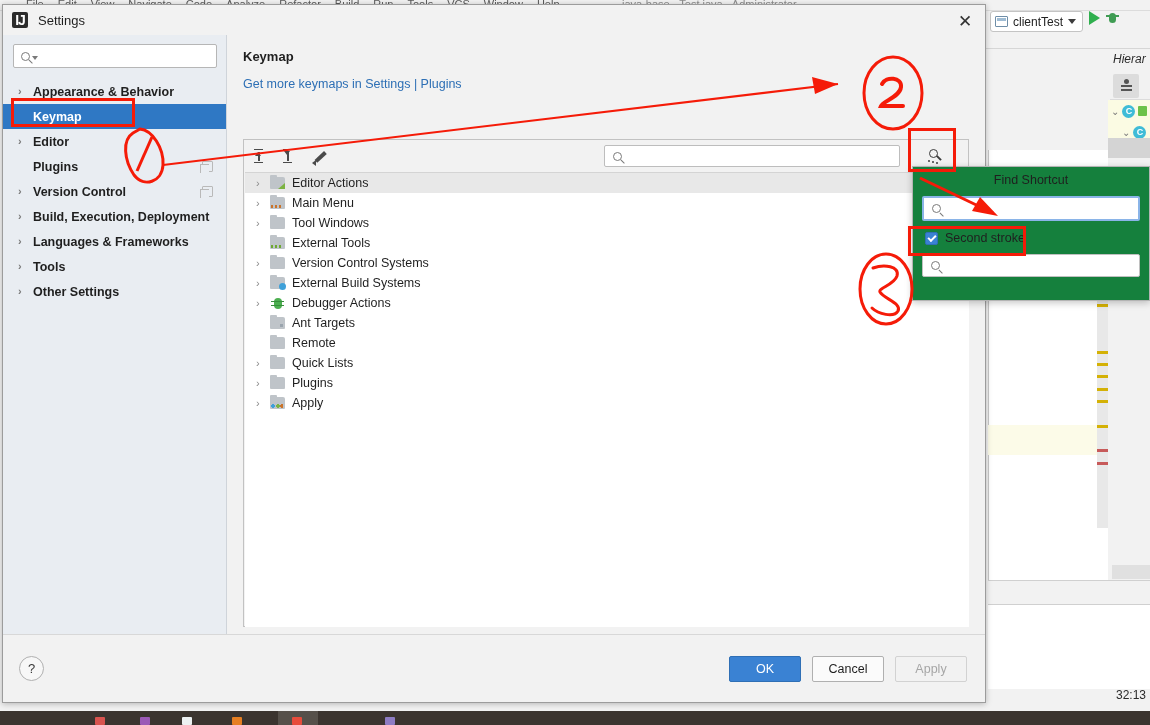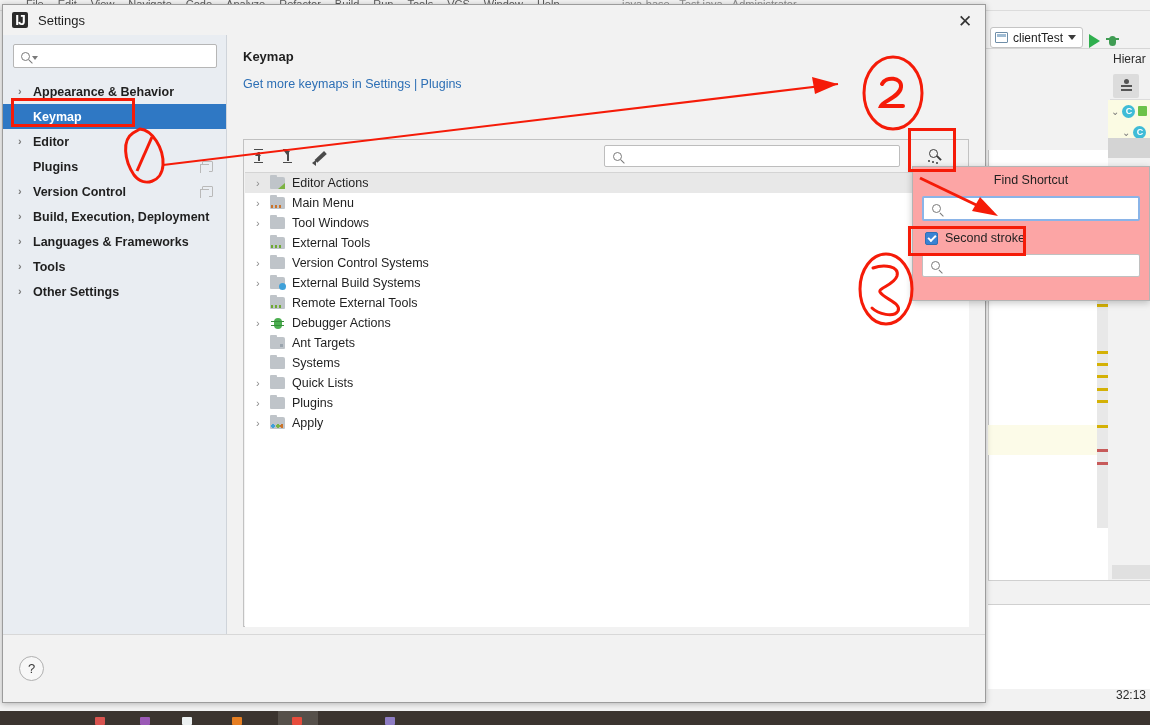--- a/index.html
+++ b/index.html
@@ -23,21 +23,21 @@
     font-size:11px; color:#5a5a5a; overflow:hidden; white-space:nowrap;
   }
   .ide-menubar span { line-height:8px; }
   .ide-title-text {
     position:absolute; left:622px; top:0px; font-size:11px; color:#8c8c8c;
     line-height:8px; white-space:nowrap; overflow:hidden;
   }
   .ide-toolbar-right {
     position:absolute; left:984px; top:11px; width:166px; height:38px;
     background:#f2f2f2; border-bottom:1px solid #d6d6d6;
-    display:flex; align-items:flex-end; gap:6px; padding-left:6px;
+    display:flex; align-items:flex-start; gap:6px; padding-left:6px;
   }
   .run-config {
     display:flex; align-items:center; gap:5px;
     background:#ffffff; border:1px solid #c4c4c4; border-radius:3px;
     height:21px; padding:0 6px 0 4px; font-size:12px; color:#222;
   }
   .rc-icon {
     width:13px; height:11px; border:1.5px solid #6f8ea8; border-radius:1px;
     background:#ffffff; position:relative;
   }
@@ -49,20 +49,21 @@
   .play-tri {
     width:0;height:0;border-top:7px solid transparent;border-bottom:7px solid transparent;
     border-left:11px solid #2faf4e;
   }
   .bug-ic { width:13px;height:14px;position:relative; }
   .bug-ic::before{content:"";position:absolute;left:3px;top:2px;width:7px;height:10px;border-radius:4px;background:#3f9c53;}
   .bug-ic::after{content:"";position:absolute;left:0;top:4px;width:13px;height:1.5px;background:#3f9c53;}
   .hierarchy-label {
     position:absolute; left:1113px; top:52px; font-size:12px; color:#2b2b2b;
     white-space:nowrap;
+    font-style:italic;
   }
   .hier-toolbar { position:absolute; left:1110px; top:72px; width:40px; height:28px;
     background:#f2f2f2; border-bottom:1px solid #dcdcdc; display:flex; align-items:center; }
   .hier-btn { width:26px;height:24px;background:#dcdcdc;border-radius:2px;
     display:flex;align-items:center;justify-content:center;margin-left:3px;}
   .person-ic{position:relative;width:13px;height:14px;}
   .person-ic::before{content:"";position:absolute;left:4.5px;top:0;width:5px;height:5px;border-radius:50%;background:#555;}
   .person-ic::after{content:"";position:absolute;left:1px;top:6px;width:11px;height:2px;background:#555;
     box-shadow:-0px 4px 0 -0px #555;}
   .hier-row {
@@ -252,21 +253,21 @@
   .btn{
     min-width:72px;height:26px;border:1px solid #b0b0b0;border-radius:2px;background:#fbfbfb;
     display:flex;align-items:center;justify-content:center;font-size:12.5px;color:#1f1f1f;
   }
   .btn.primary{background:#3a82d3;border-color:#2f6fb5;color:#ffffff;}
   .btn.disabled{color:#a6a6a6;background:#f2f2f2;border-color:#d2d2d2;}
 
   
   .fs-popup{
     position:absolute;left:912px;top:166px;width:238px;height:135px;
-    background:#fca5a5;border:1px solid #b4b4b4;box-shadow:0 2px 7px rgba(0,0,0,0.22);
+    background:#15803d;border:1px solid #b4b4b4;box-shadow:0 2px 7px rgba(0,0,0,0.22);
   }
   .fs-title{text-align:center;font-size:12.5px;color:#1f1f1f;padding-top:6px;}
   .fs-input{
     margin:9px auto 0 auto;width:218px;height:25px;background:#fff;
     border:2px solid #8ab4e8;border-radius:2px;display:flex;align-items:center;padding-left:8px;
   }
   .fs-check{margin:10px 0 0 12px;display:flex;align-items:center;gap:7px;font-size:12.5px;color:#1f1f1f;}
   .cbox{
     width:13px;height:13px;background:#3a82d3;border:1px solid #2f6fb5;border-radius:2px;
     display:flex;align-items:center;justify-content:center;
@@ -480,38 +481,33 @@
               <span class="k-chev">›</span>
               <span class="folder"></span>
               <span>Version Control Systems</span>
             </div>
             <div class="k-row">
               <span class="k-chev">›</span>
               <span class="folder blue"></span>
               <span>External Build Systems</span>
             </div>
             <div class="k-row">
-              <span class="k-chev empty">›</span>
-              <span class="folder gdots"></span>
-              <span>Remote External Tools</span>
-            </div>
-            <div class="k-row">
               <span class="k-chev">›</span>
               <span class="bug"></span>
               <span>Debugger Actions</span>
             </div>
             <div class="k-row">
               <span class="k-chev empty">›</span>
               <span class="folder snow"></span>
               <span>Ant Targets</span>
             </div>
             <div class="k-row">
               <span class="k-chev empty">›</span>
               <span class="folder"></span>
-              <span>Systems</span>
+              <span>Remote</span>
             </div>
             <div class="k-row">
               <span class="k-chev">›</span>
               <span class="folder"></span>
               <span>Quick Lists</span>
             </div>
             <div class="k-row">
               <span class="k-chev">›</span>
               <span class="folder"></span>
               <span>Plugins</span>
@@ -521,20 +517,25 @@
               <span class="folder multi"></span>
               <span>Apply</span>
             </div>
           </div>
         </div>
       </div>
     </div>
 
     <div class="dlg-footer">
       <div class="help-btn">?</div>
+      <div class="foot-right">
+        <div class="btn primary">OK</div>
+        <div class="btn">Cancel</div>
+        <div class="btn disabled">Apply</div>
+      </div>
     </div>
   </div>
 
   <div class="fs-popup">
     <div class="fs-title">Find Shortcut</div>
     <div class="fs-input">
       <span class="mag"></span>
     </div>
     <div class="fs-check">
       <span class="cbox"></span>

